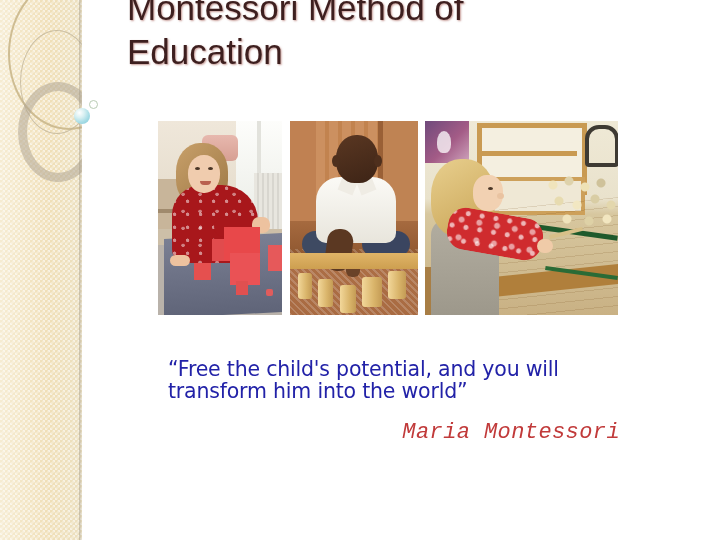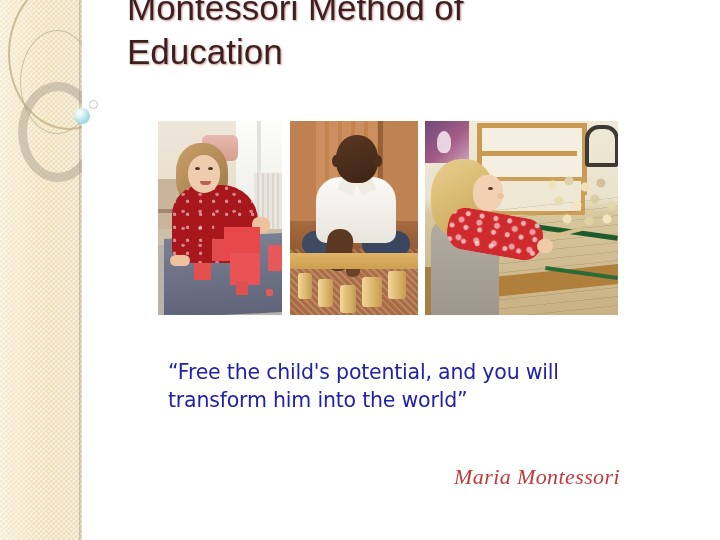--- a/index.html
+++ b/index.html
@@ -322,37 +322,36 @@
   .p3 .mallet { position:absolute; left:124px; top:110px; width:34px; height:4px; background:#d8c089; transform:rotate(-14deg); }
   .p3 .chair { position:absolute; left:0; top:146px; width:20px; height:48px; background:#a87e45; }
 
   
   .quote {
     position: absolute;
     left: 168px;
     top: 358px;
     width: 440px;
     font-size: 20.5px;
-    line-height: 28px;
+    line-height: 22px;
     color: #2222a8;
     font-family: "DejaVu Sans", sans-serif;
     letter-spacing: -0.2px;
   }
   .signature {
     position: absolute;
     left: 0;
     top: 420px;
     width: 620px;
     text-align: right;
     font-size: 22px;
     color: #c13a3a;
     font-style: italic;
-    font-family: Liberation Serif, serif;
+    font-family: Liberation Mono, monospace;
     letter-spacing: 0.4px;
-    margin-top: 44px;
   }
 </style>
 </head>
 <body>
 
 <div id="slide">
 
   <div class="deco-panel">
     <div class="deco-clip">
       <div class="deco-ring-thin"></div>

